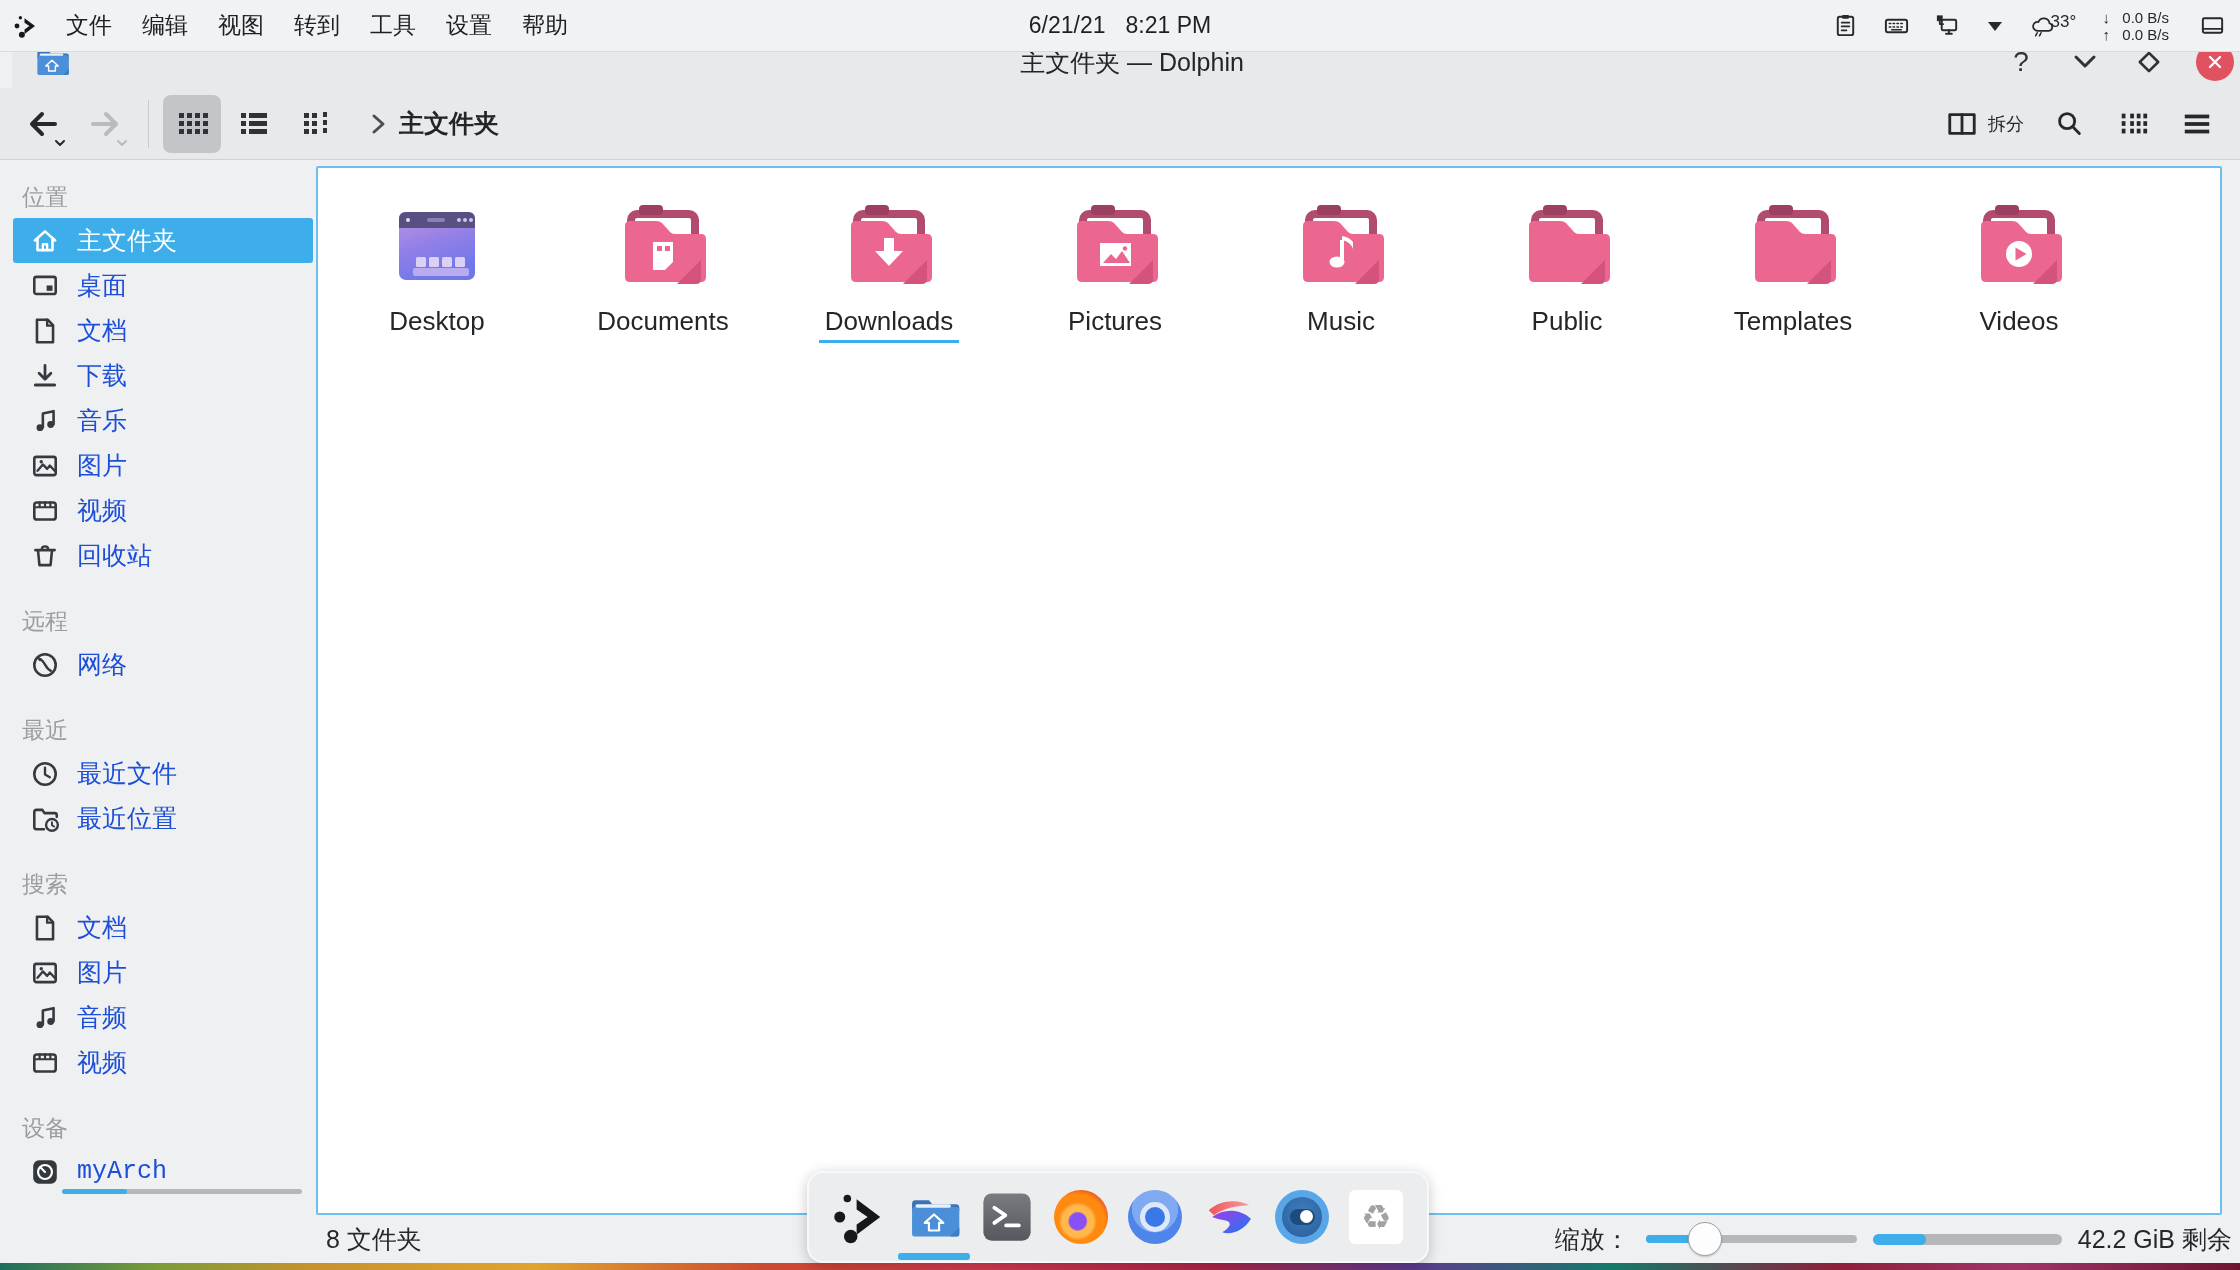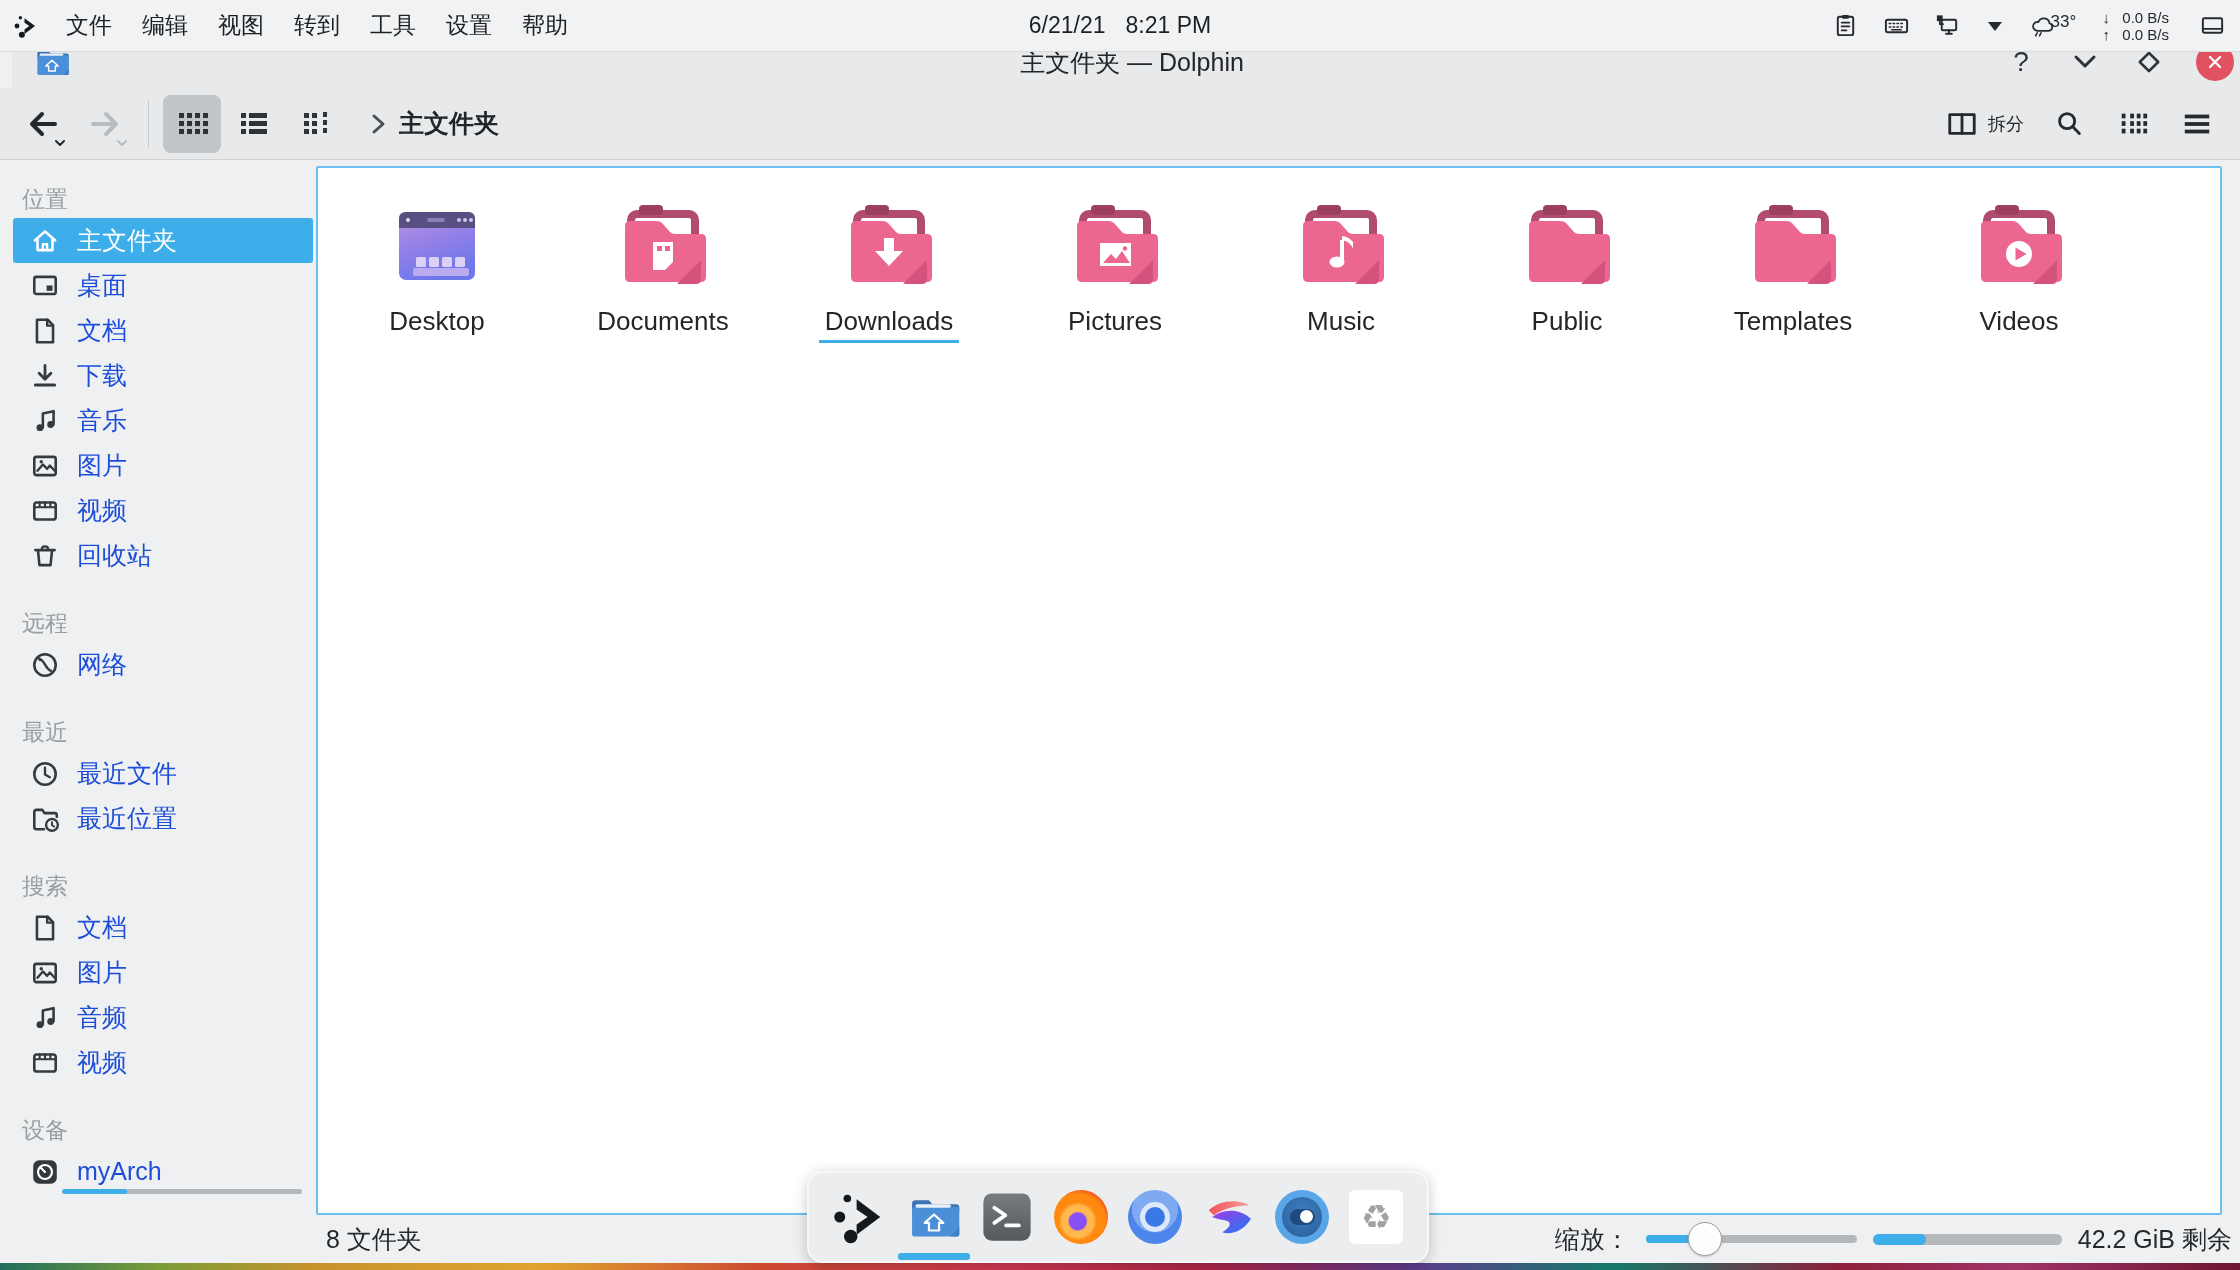--- a/index.html
+++ b/index.html
@@ -50,21 +50,21 @@
   .crumb-sep { width:30px; height:30px; color:#4a4f54; margin:0 6px 0 14px; }
   .breadcrumb { font-size:25px; font-weight:bold; color:#232629; cursor:pointer; }
   .toolbar-right { margin-left:auto; display:flex; align-items:center; gap:10px; margin-right:16px; }
   .split-btn { display:flex; align-items:center; gap:10px; font-size:18px; color:#26292c; cursor:pointer; padding:6px 8px; }
   .split-btn .icon { width:32px; height:32px; }
   .tool-btn { width:54px; height:54px; display:flex; align-items:center; justify-content:center; color:#26292c; cursor:pointer; }
   .tool-btn .icon { width:32px; height:32px; }
 
   
   .sidebar { position:absolute; top:160px; left:0; width:326px; height:1055px; background:#eff0f1; padding-top:20px; overflow:hidden; z-index:10; }
-  .side-section { margin-bottom:26px; }
+  .side-section { margin-bottom:26px;font-family:Liberation Mono, monospace; }
   .side-header { height:38px; line-height:38px; padding-left:22px; font-size:23px; color:#9a9ea1; }
   .side-item { position:relative; height:45px; margin:0 13px; border-radius:3px; display:flex; align-items:center; padding-left:17px; gap:17px; cursor:pointer; }
   .side-item .icon { width:30px; height:30px; color:#343a40; }
   .side-item .lbl { font-size:25px; color:#1d4ed8; }
   .side-item.selected { background:#3daee9; }
   .side-item.selected .lbl { color:#ffffff; }
   .side-item.selected .icon { color:#ffffff; }
   .dev-bar { position:absolute; left:49px; top:40px; width:240px; height:5px; border-radius:3px; background:#b5b8ba; overflow:hidden; }
   .dev-bar-fill { height:100%; background:#3daee9; border-radius:3px; }
 

